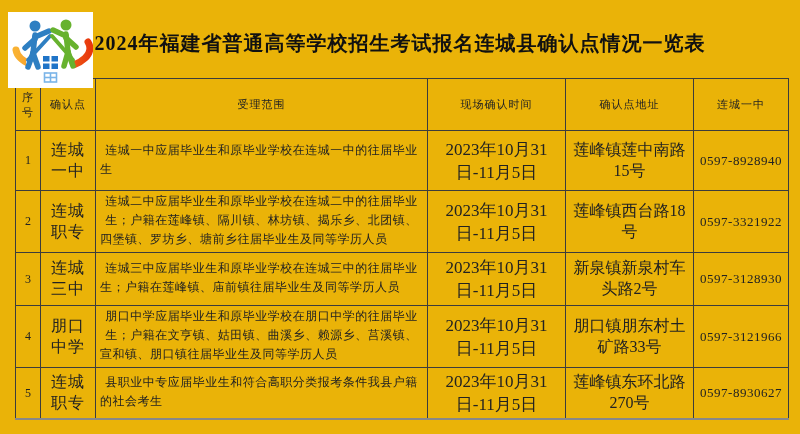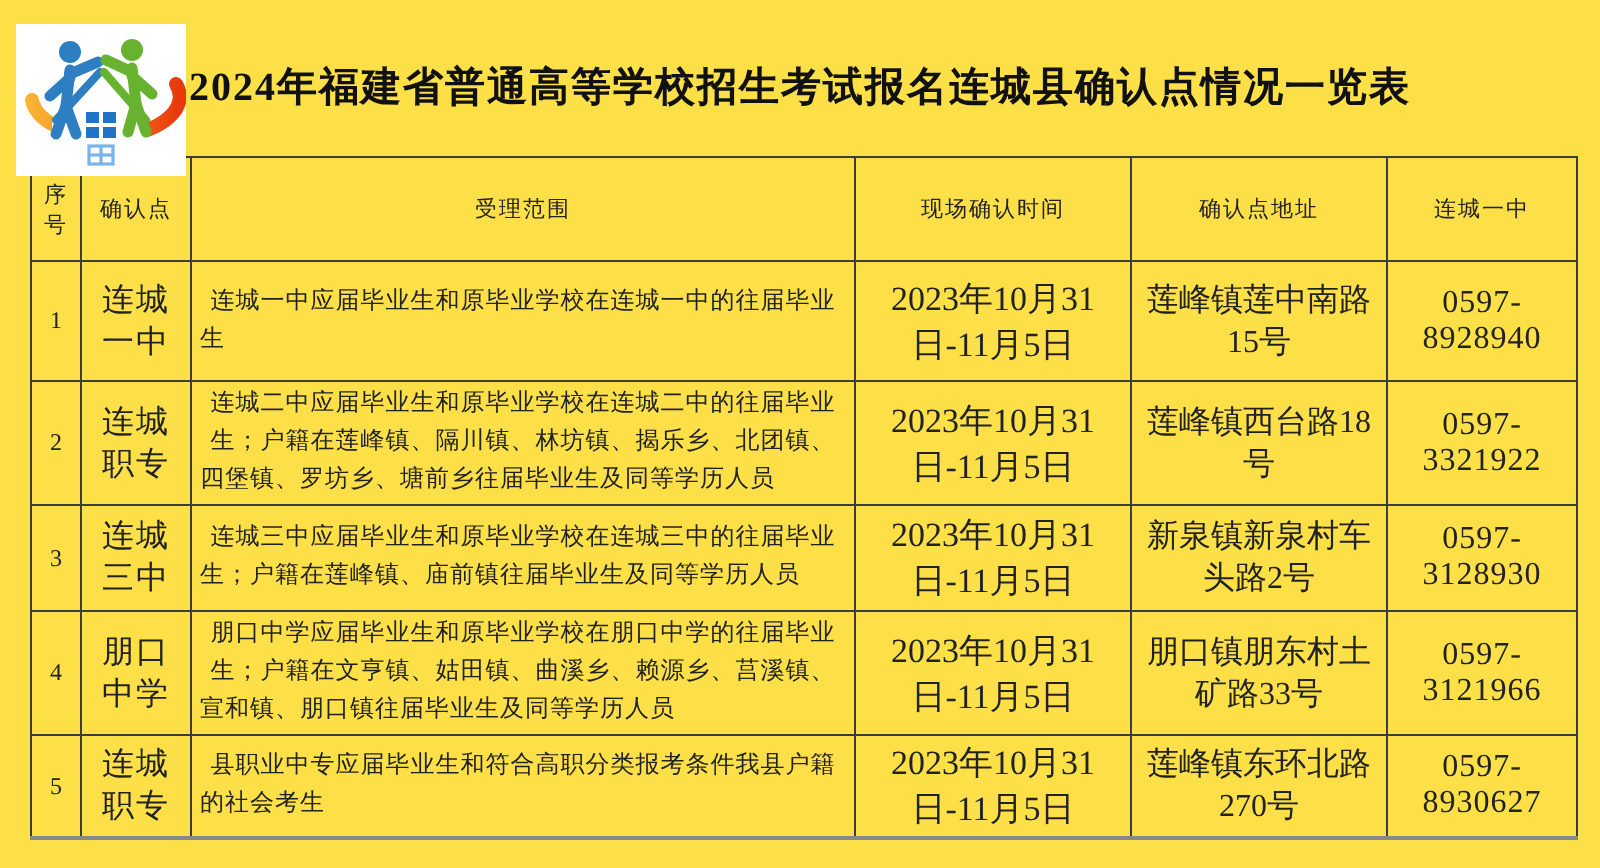--- a/index.html
+++ b/index.html
@@ -1,19 +1,19 @@
 <!DOCTYPE html>
 <html><head>
 <meta charset="utf-8">
 <style>
   html,body{margin:0;padding:0;background:#ffffff;}
   .page{
     position:relative;
     width:800px;height:434px;
-    background:#fde047;
+    background:#eab308;
     font-family:"Liberation Serif","DejaVu Serif",serif;
     color:#1b1b1b;
     overflow:hidden;
   }
   .title{
     position:absolute;
     top:30px;left:0;right:0;
     margin:0;
     text-align:center;
     font-size:20px;
@@ -50,21 +50,21 @@
   td.c-scope{
     text-align:justify;
     text-align-last:left;
     padding:3px 7px;
     line-height:19px;
     letter-spacing:0.5px;
     font-family:Liberation Mono, monospace;
   }
   td.c-time{font-size:17px;margin-top:29px;}
   td.c-address{font-size:16px;}
-  td.c-phone{font-size:16px;letter-spacing:0.5px;}
+  td.c-phone{font-size:13px;letter-spacing:0.5px;}
   td.c-no{font-size:12px;}
   td.c-point{font-size:16px;letter-spacing:1px;}
   .logo{
     position:absolute;
     left:8px;top:12px;
     width:85px;height:76px;
     background:#ffffff;
     z-index:2;
   }
   .logo svg{display:block;width:100%;height:100%;}

